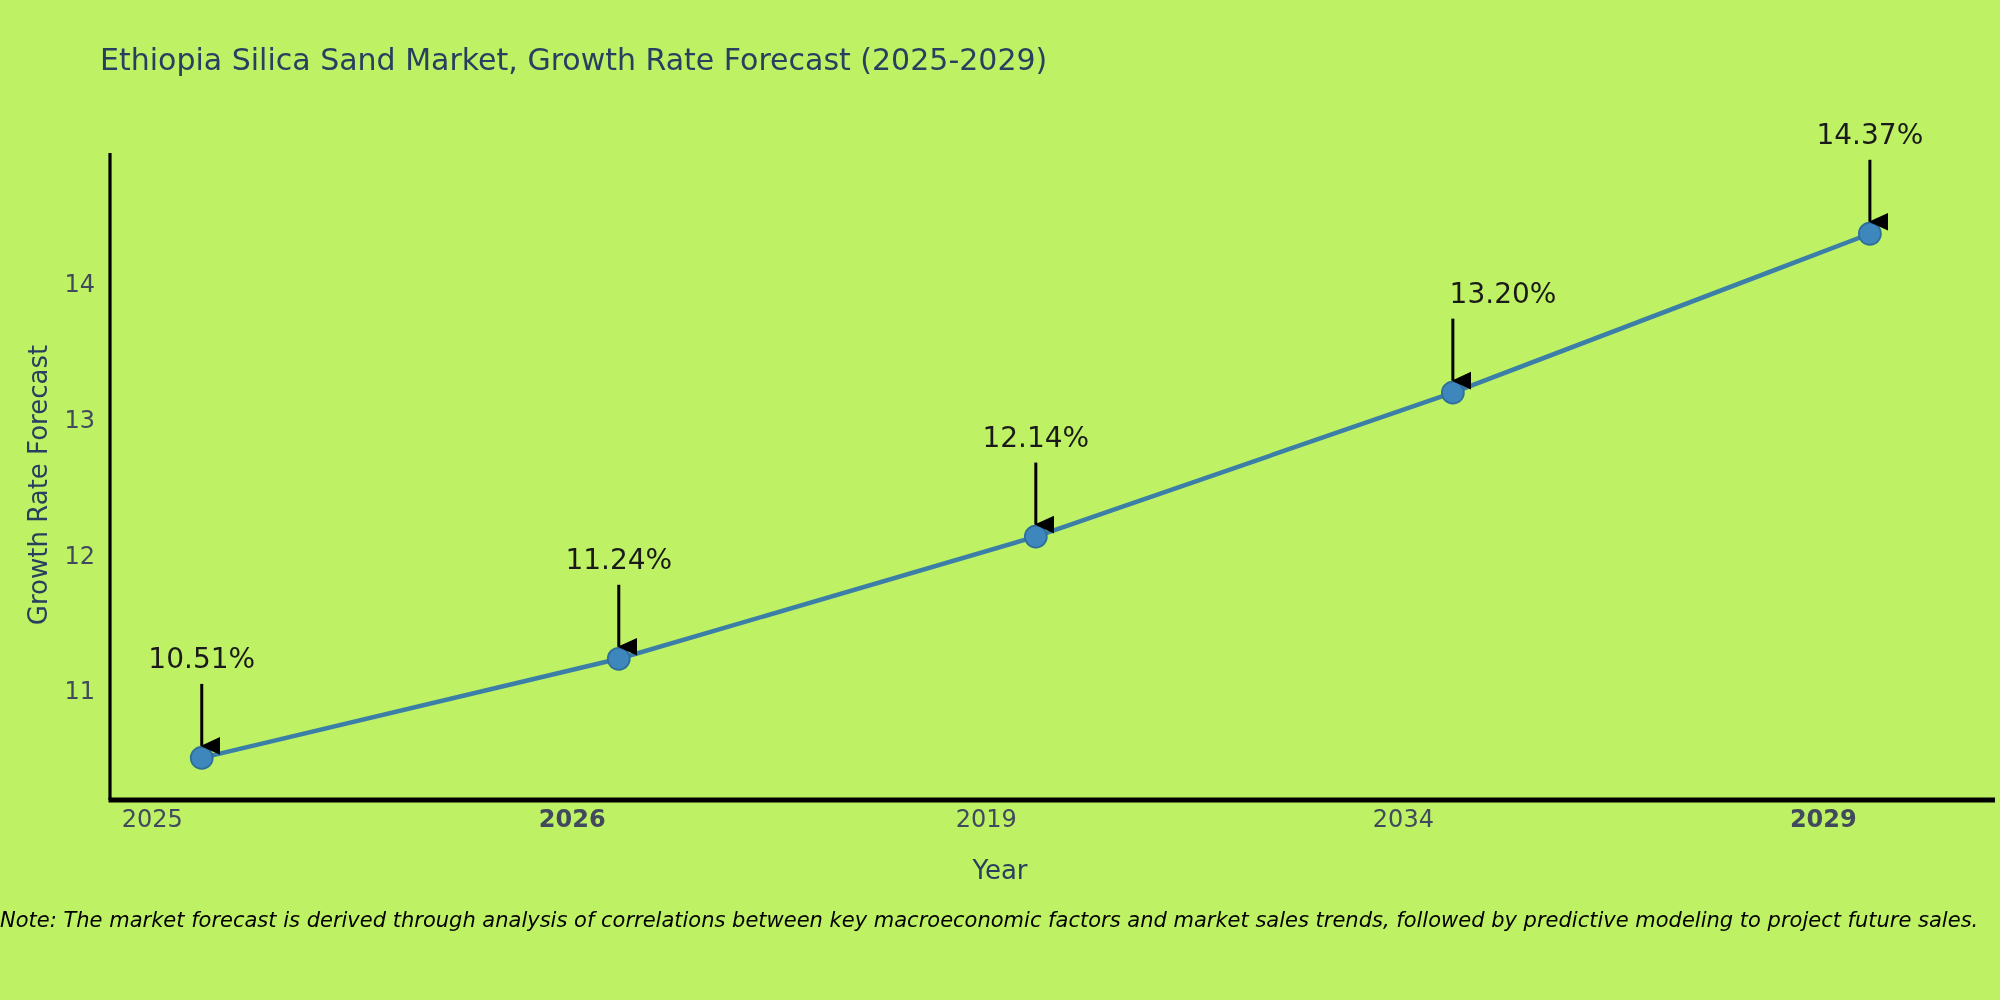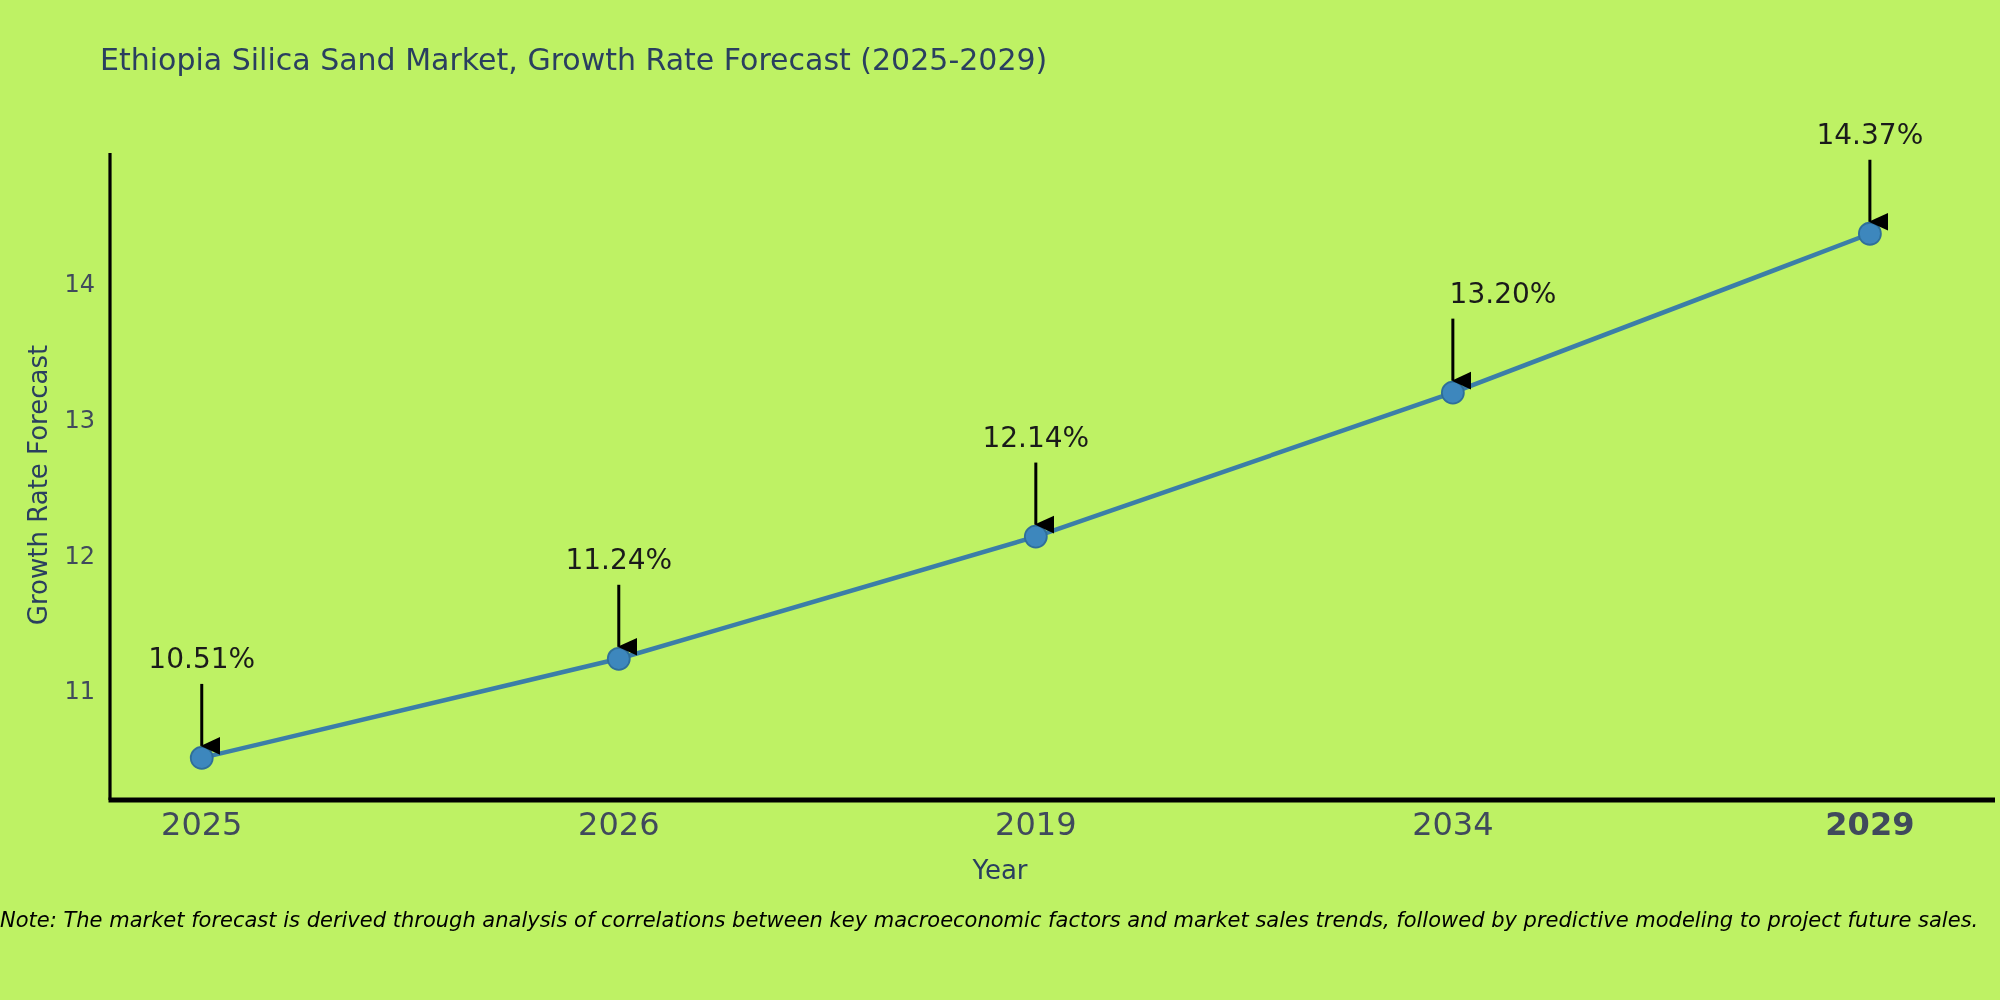--- a/index.html
+++ b/index.html
@@ -59,22 +59,21 @@
     text-align: right;
     font-size: 24px;
     color: #404a5c;
     transform: translateY(-50%);
   }
   .tick-label-x {
     position: absolute;
     top: 805px;
     width: 160px;
     margin-left: -80px;
-    text-align: center;
-    font-size: 32px;
+    font-size: 24px;
     color: #404a5c;
   }
   .annotation {
     position: absolute;
     font-size: 28px;
     color: #1a1a1a;
     white-space: nowrap;
     transform: translateX(-50%);
   }
   .footnote {
@@ -106,21 +105,21 @@
   <div class="axis-label-y">Growth Rate Forecast</div>
 
   <div id="ytick-container">
       <div class="tick-label-y" style="top: 691.368px; left: -5px; color: rgb(64, 74, 92);">11</div>
       <div class="tick-label-y" style="top: 555.579px; left: -5px; color: rgb(64, 74, 92);">12</div>
       <div class="tick-label-y" style="top: 419.789px; left: -5px; color: rgb(64, 74, 92);">13</div>
       <div class="tick-label-y" style="top: 284px; left: -5px; color: rgb(64, 74, 92);">14</div>
     </div>
   <div id="xtick-container">
       <div class="tick-label-x" style="left: 201.748px; color: rgb(64, 74, 92);">2025</div>
-      <div class="tick-label-x" style="left: 618.783px; color: rgb(64, 74, 92);">2026</div>
+      <div class="tick-label-x" style="left: 618.783px; color: rgb(64, 74, 92); font-weight: bold;">2026</div>
       <div class="tick-label-x" style="left: 1035.82px; color: rgb(64, 74, 92);">2019</div>
       <div class="tick-label-x" style="left: 1452.85px; color: rgb(64, 74, 92);">2034</div>
       <div class="tick-label-x" style="left: 1869.89px; color: rgb(64, 74, 92); font-weight: bold;">2029</div>
     </div>
 
   <div class="axis-label-x">Year</div>
 
   <svg class="plot-canvas" viewBox="0 0 2000 1000">
     <defs>
       <marker id="arrowhead" markerWidth="7" markerHeight="7" refX="3.2" refY="6.2" orient="auto" markerUnits="strokeWidth">

